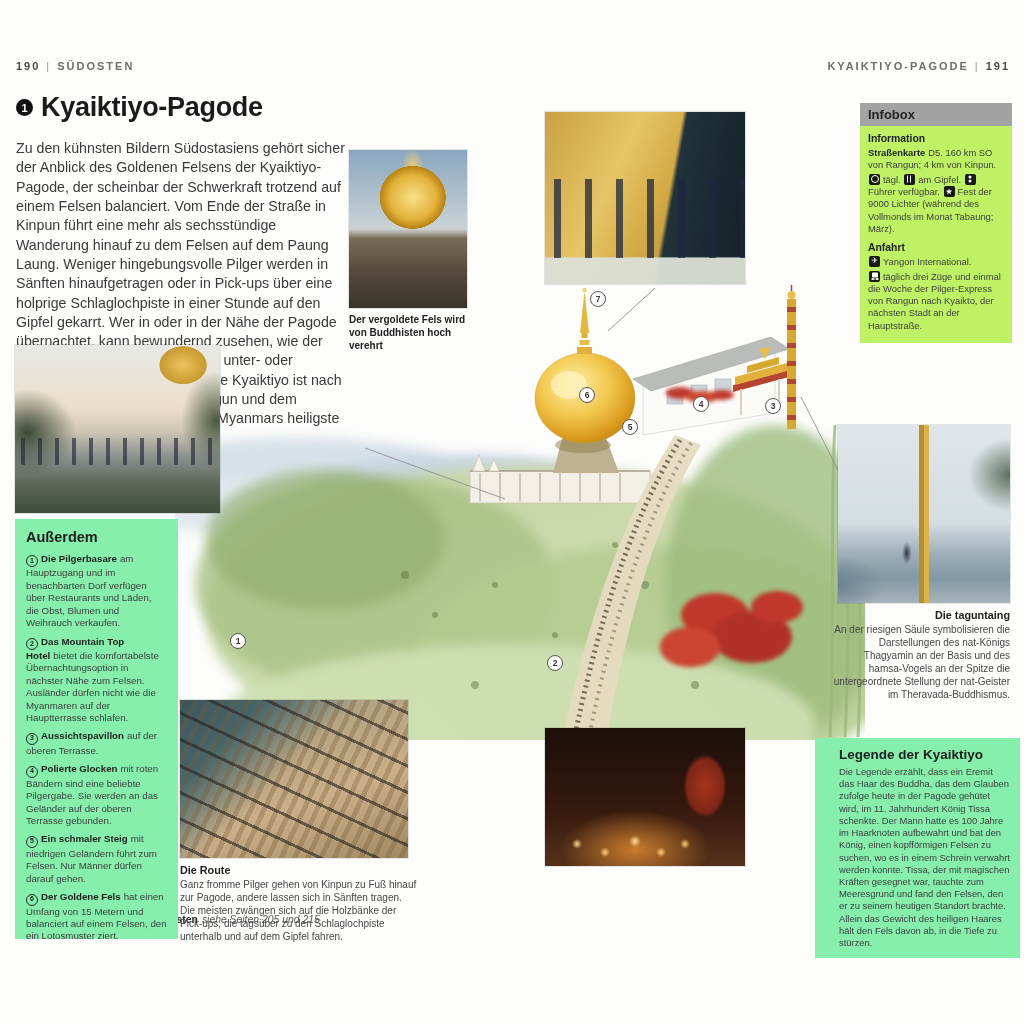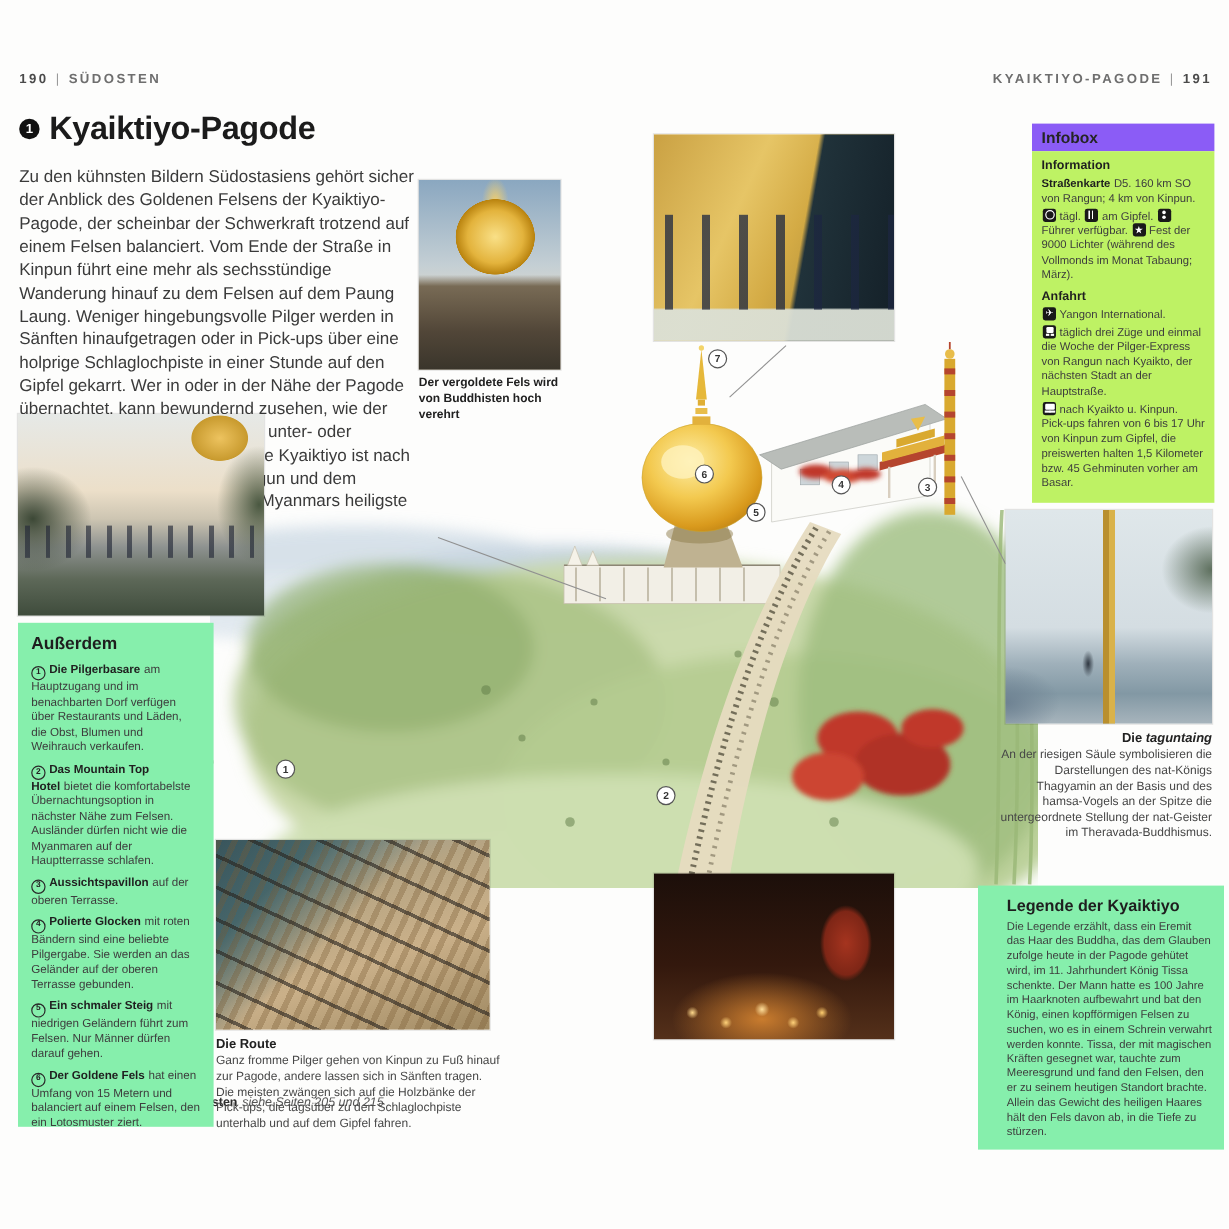--- a/index.html
+++ b/index.html
@@ -55,26 +55,26 @@
     radial-gradient(circle 5px at 58% 90%, #ffd27a 0%, rgba(0,0,0,0) 100%),
     radial-gradient(circle 5px at 70% 84%, #ffcf70 0%, rgba(0,0,0,0) 100%),
     radial-gradient(ellipse 30px 44px at 80% 42%, #a5341f 0%, #7e2616 60%, rgba(0,0,0,0) 72%),
     radial-gradient(ellipse 100px 52px at 45% 88%, #c97c2e 0%, rgba(0,0,0,0) 75%),
     linear-gradient(180deg,#1c0f0a 0%, #33180d 55%, #54301a 100%);}
   
   .cap{font-size:10px;line-height:1.3;color:#474747;z-index:4;}
   .cap-title{font-size:10.8px;font-weight:bold;color:#212121;margin-bottom:1px;}
   .cap-bold{font-weight:bold;color:#212121;}
   .star{font-size:9px;margin-right:2px;}
-  .ital{font-style:italic;}
+  .ital{}
   .cap-right{text-align:right;}
   
   .beigebox{background:#86efac;z-index:2;box-sizing:border-box;}
   #infobox{width:152px;}
-  #infobox .ibox-titlebar{background:#8b5cf6;padding:4px 8px;font-size:13px;font-weight:bold;color:#252525;}
+  #infobox .ibox-titlebar{background:#a3a3a3;padding:4px 8px;font-size:13px;font-weight:bold;color:#252525;}
   #infobox .ibox-body{padding:6px 8px 8px 8px;font-size:9.4px;line-height:1.3;color:#3d3d3d;background:#bef264;}
   .ibox-head{font-weight:bold;font-size:10.4px;color:#1f1f1f;margin:6px 0 1px 0;}
   .ibox-head.first{margin-top:0;}
   .ibox-icon{display:inline-block;width:11px;height:11px;background:#191919;border-radius:2px;vertical-align:-2px;margin:0 3px 0 1px;position:relative;}
   .ibox-icon::after{content:"";position:absolute;left:50%;top:50%;transform:translate(-50%,-50%);}
   .ic-clock::after{width:6px;height:6px;border:1px solid #fff;border-radius:50%;}
   .ic-rest::after{width:6px;height:7px;background:repeating-linear-gradient(90deg,#fff 0 1px,rgba(0,0,0,0) 1px 3px);}
   .ic-guide::after{width:3px;height:3px;border-radius:50%;background:#fff;box-shadow:0 4px 0 0 #fff;top:32%;}
   .ic-fest::after{width:7px;height:7px;background:#fff;clip-path:polygon(50% 0,61% 35%,98% 35%,68% 57%,79% 91%,50% 70%,21% 91%,32% 57%,2% 35%,39% 35%);}
   .ic-plane::after{content:"✈";color:#fff;font-size:8px;line-height:1;}
@@ -312,21 +312,20 @@
       <p class="ibox-p"><span class="aus-bold">Straßenkarte</span><span>D5. 160 km SO von Rangun; 4 km von Kinpun.</span></p>
       <p class="ibox-p">
         <span class="ibox-icon ic-clock"></span><span>tägl.</span>
         <span class="ibox-icon ic-rest"></span><span>am Gipfel.</span>
         <span class="ibox-icon ic-guide"></span><span>Führer verfügbar.</span>
         <span class="ibox-icon ic-fest"></span><span>Fest der 9000 Lichter (während des Vollmonds im Monat Tabaung; März).</span>
       </p>
       <div class="ibox-head">Anfahrt</div>
       <p class="ibox-p"><span class="ibox-icon ic-plane"></span><span>Yangon International.</span></p>
       <p class="ibox-p"><span class="ibox-icon ic-train"></span><span>täglich drei Züge und einmal die Woche der Pilger-Express von Rangun nach Kyaikto, der nächsten Stadt an der Hauptstraße.</span></p>
-      <p class="ibox-p"><span class="ibox-icon ic-bus"></span><span>nach Kyaikto u. Kinpun. Pick-ups fahren von 6 bis 17 Uhr von Kinpun zum Gipfel, die preiswerten halten 1,5 Kilometer bzw. 45 Gehminuten vorher am Basar.</span></p>
     </div>
   </div>
 
   <div class="abs beigebox" id="ausserdem" style="left:15px;top:519px;">
     <div class="box-title">Außerdem</div>
     <p class="aus-item"><span class="cnum">1</span><span class="aus-bold">Die Pilgerbasare</span><span>am Hauptzugang und im benachbarten Dorf verfügen über Restaurants und Läden, die Obst, Blumen und Weihrauch verkaufen.</span></p>
     <p class="aus-item"><span class="cnum">2</span><span class="aus-bold">Das Mountain Top Hotel</span><span>bietet die komfortabelste Übernachtungsoption in nächster Nähe zum Felsen. Ausländer dürfen nicht wie die Myanmaren auf der Hauptterrasse schlafen.</span></p>
     <p class="aus-item"><span class="cnum">3</span><span class="aus-bold">Aussichtspavillon</span><span>auf der oberen Terrasse.</span></p>
     <p class="aus-item"><span class="cnum">4</span><span class="aus-bold">Polierte Glocken</span><span>mit roten Bändern sind eine beliebte Pilgergabe. Sie werden an das Geländer auf der oberen Terrasse gebunden.</span></p>
     <p class="aus-item"><span class="cnum">5</span><span class="aus-bold">Ein schmaler Steig</span><span>mit niedrigen Geländern führt zum Felsen. Nur Männer dürfen darauf gehen.</span></p>

